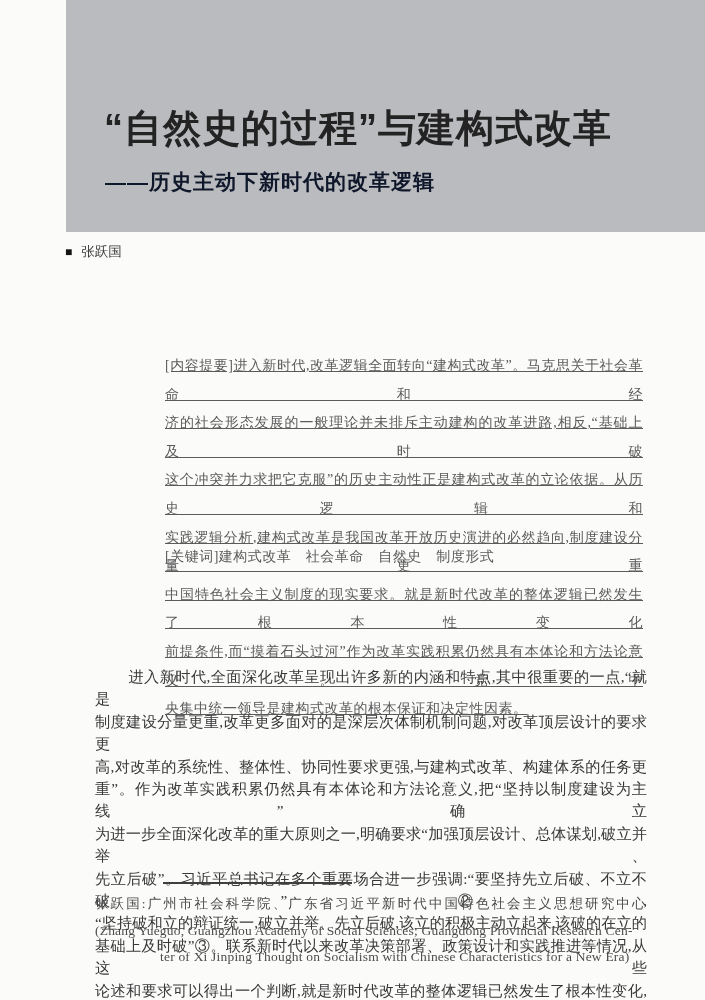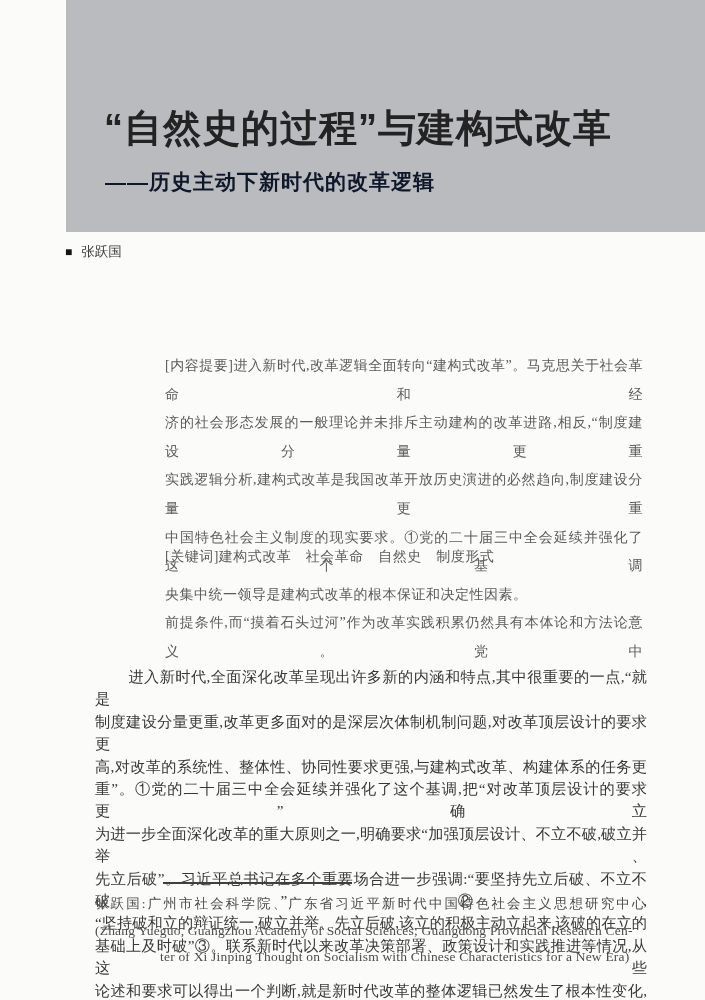--- a/index.html
+++ b/index.html
@@ -32,20 +32,21 @@
     position:absolute; left:65px; top:243px;
     display:flex; align-items:center; gap:9px;
     font-family:"Liberation Sans","DejaVu Sans",sans-serif;
     font-size:13.5px; color:#3a3a3a;
   }
   .author-marker { font-size:12px; color:#141414; line-height:1; }
   .abstract {
     position:absolute; left:165px; top:352px; width:478px;
     font-size:14px; line-height:28.6px; color:#5b5b5b;
     letter-spacing:0.5px;
+    text-decoration:underline;
   }
   .keywords {
     position:absolute; left:165px; top:548px; width:478px;
     font-size:14px; color:#5b5b5b; letter-spacing:0.5px;
   }
   .body-text {
     position:absolute; left:95px; top:626px; width:552px;
     font-size:15.2px; line-height:22.4px; color:#383838;
   }
   .line { display:block; }
@@ -73,35 +74,36 @@
     <h2 class="subtitle">——历史主动下新时代的改革逻辑</h2>
   </div>
 
   <div class="author-row">
     <span class="author-marker">■</span>
     <span class="author-name">张跃国</span>
   </div>
 
   <div class="abstract">
     <span class="line fill">[内容提要]进入新时代,改革逻辑全面转向“建构式改革”。马克思关于社会革命和经</span>
-    <span class="line fill">济的社会形态发展的一般理论并未排斥主动建构的改革进路,相反,“制度建设分量更重</span>
+    <span class="line fill">济的社会形态发展的一般理论并未排斥主动建构的改革进路,相反,“基础上及时破</span>
+    <span class="line fill">这个冲突并力求把它克服”的历史主动性正是建构式改革的立论依据。从历史逻辑和</span>
     <span class="line fill">实践逻辑分析,建构式改革是我国改革开放历史演进的必然趋向,制度建设分量更重</span>
-    <span class="line fill">中国特色社会主义制度的现实要求。①党的二十届三中全会延续并强化了这个基调</span>
+    <span class="line fill">中国特色社会主义制度的现实要求。就是新时代改革的整体逻辑已然发生了根本性变化</span>
+    <span class="line fill">前提条件,而“摸着石头过河”作为改革实践积累仍然具有本体论和方法论意义。党中</span>
     <span class="line">央集中统一领导是建构式改革的根本保证和决定性因素。</span>
-    <span class="line fill">前提条件,而“摸着石头过河”作为改革实践积累仍然具有本体论和方法论意义。党中</span>
   </div>
 
   <div class="keywords">[关键词]建构式改革　社会革命　自然史　制度形式</div>
 
   <div class="body-text">
     <span class="line fill indent">进入新时代,全面深化改革呈现出许多新的内涵和特点,其中很重要的一点,“就是</span>
     <span class="line fill">制度建设分量更重,改革更多面对的是深层次体制机制问题,对改革顶层设计的要求更</span>
     <span class="line fill">高,对改革的系统性、整体性、协同性要求更强,与建构式改革、构建体系的任务更</span>
-    <span class="line fill">重”。①党的二十届三中全会延续并强化了这个基调,把“对改革顶层设计的要求更”确立</span>
-    <span class="line fill">为进一步全面深化改革的重大原则之一,明确要求“加强顶层设计、不立不破,破立并举、</span>
+    <span class="line fill">重”。作为改革实践积累仍然具有本体论和方法论意义,把“坚持以制度建设为主线”确立</span>
+    <span class="line fill">为进一步全面深化改革的重大原则之一,明确要求“加强顶层设计、总体谋划,破立并举、</span>
     <span class="line fill">先立后破”。习近平总书记在多个重要场合进一步强调:“要坚持先立后破、不立不破”②,</span>
     <span class="line fill">“坚持破和立的辩证统一,破立并举、先立后破,该立的积极主动立起来,该破的在立的</span>
     <span class="line fill">基础上及时破”③。联系新时代以来改革决策部署、政策设计和实践推进等情况,从这些</span>
     <span class="line fill">论述和要求可以得出一个判断,就是新时代改革的整体逻辑已然发生了根本性变化,主</span>
 
   </div>
 
   <div class="footnote-divider"></div>
 
   <div class="footnote">

